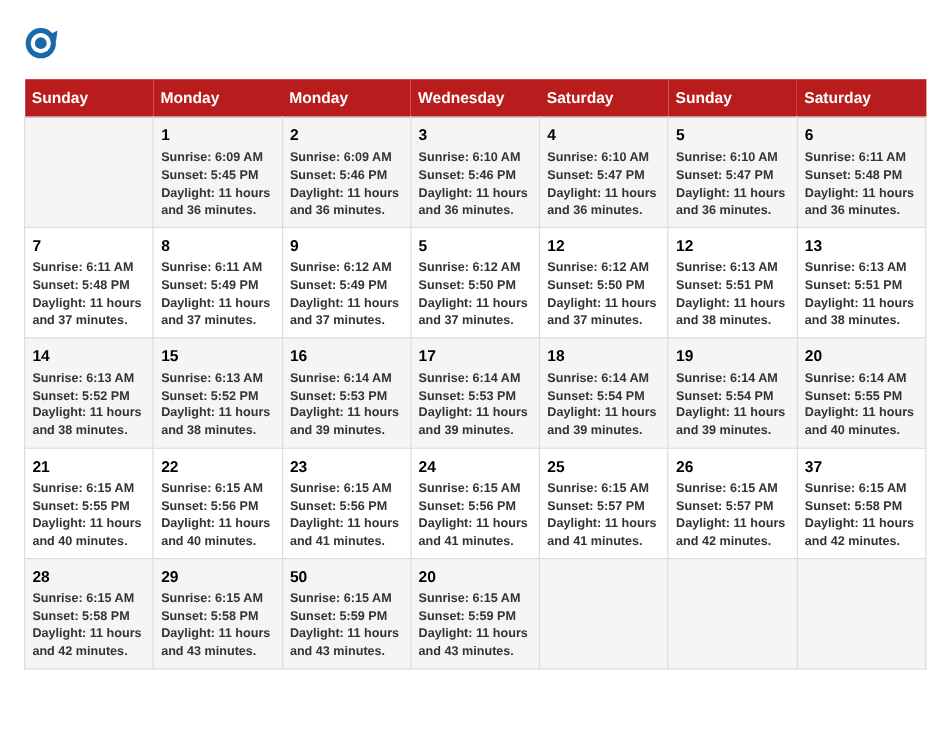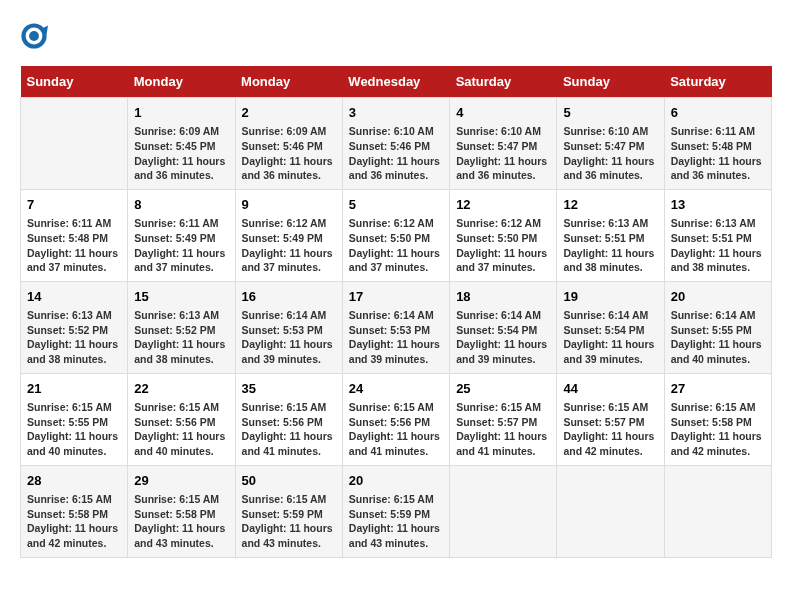--- a/index.html
+++ b/index.html
@@ -283,49 +283,49 @@
 and 40 minutes.</div>
         </td>
         <td>
           <span class="day-num">22</span>
           <div class="day-info" style="white-space: pre-line;">Sunrise: 6:15 AM
 Sunset: 5:56 PM
 Daylight: 11 hours
 and 40 minutes.</div>
         </td>
         <td>
-          <span class="day-num">35</span>
+          <span class="day-num">23</span>
           <div class="day-info" style="white-space: pre-line;">Sunrise: 6:15 AM
 Sunset: 5:56 PM
 Daylight: 11 hours
 and 41 minutes.</div>
         </td>
         <td>
           <span class="day-num">24</span>
           <div class="day-info" style="white-space: pre-line;">Sunrise: 6:15 AM
 Sunset: 5:56 PM
 Daylight: 11 hours
 and 41 minutes.</div>
         </td>
         <td>
           <span class="day-num">25</span>
           <div class="day-info" style="white-space: pre-line;">Sunrise: 6:15 AM
 Sunset: 5:57 PM
 Daylight: 11 hours
 and 41 minutes.</div>
         </td>
         <td>
-          <span class="day-num">44</span>
+          <span class="day-num">26</span>
           <div class="day-info" style="white-space: pre-line;">Sunrise: 6:15 AM
 Sunset: 5:57 PM
 Daylight: 11 hours
 and 42 minutes.</div>
         </td>
         <td>
-          <span class="day-num">27</span>
+          <span class="day-num">37</span>
           <div class="day-info" style="white-space: pre-line;">Sunrise: 6:15 AM
 Sunset: 5:58 PM
 Daylight: 11 hours
 and 42 minutes.</div>
         </td>
       </tr>
       <tr>
         <td>
           <span class="day-num">28</span>
           <div class="day-info" style="white-space: pre-line;">Sunrise: 6:15 AM

